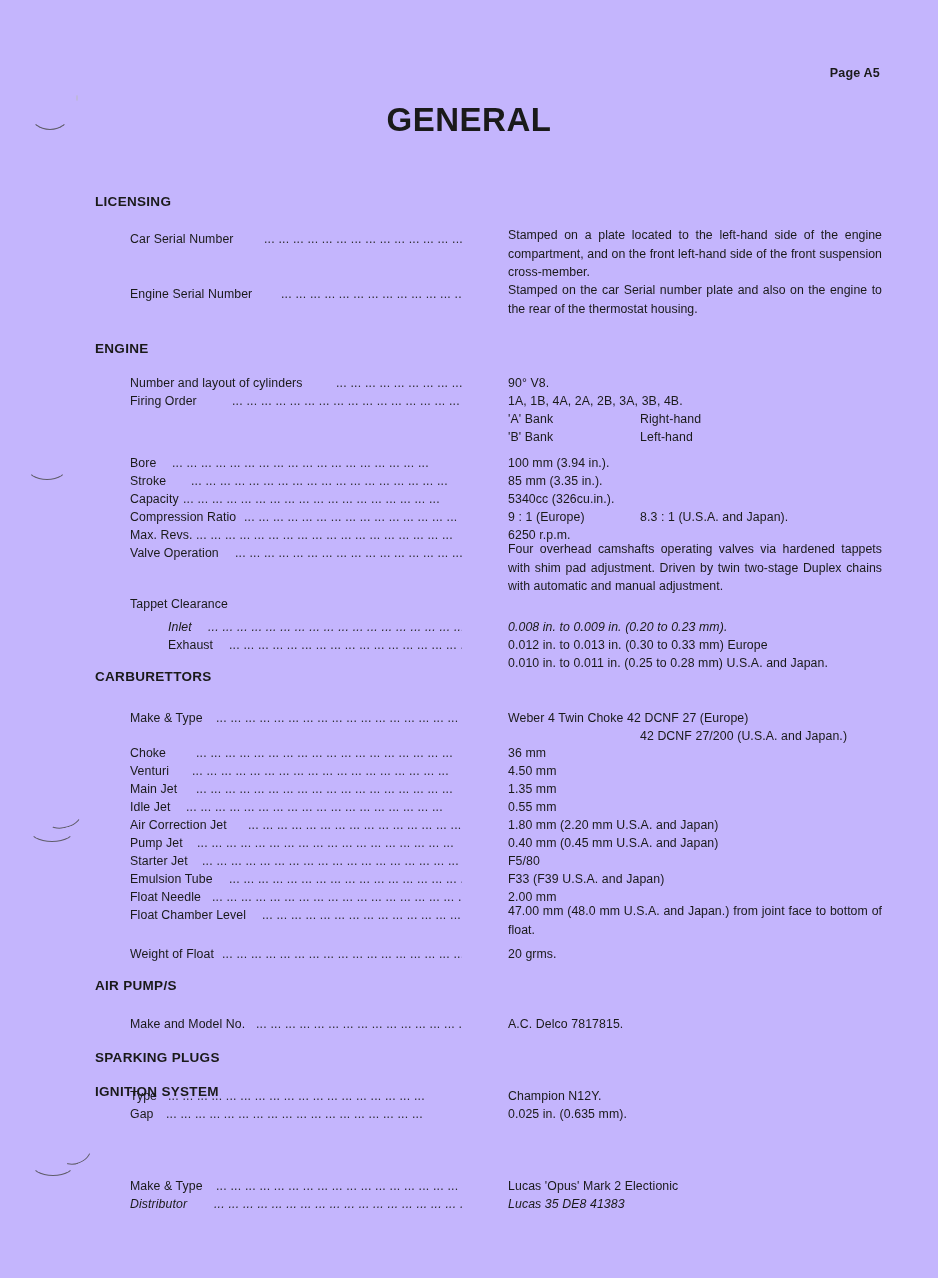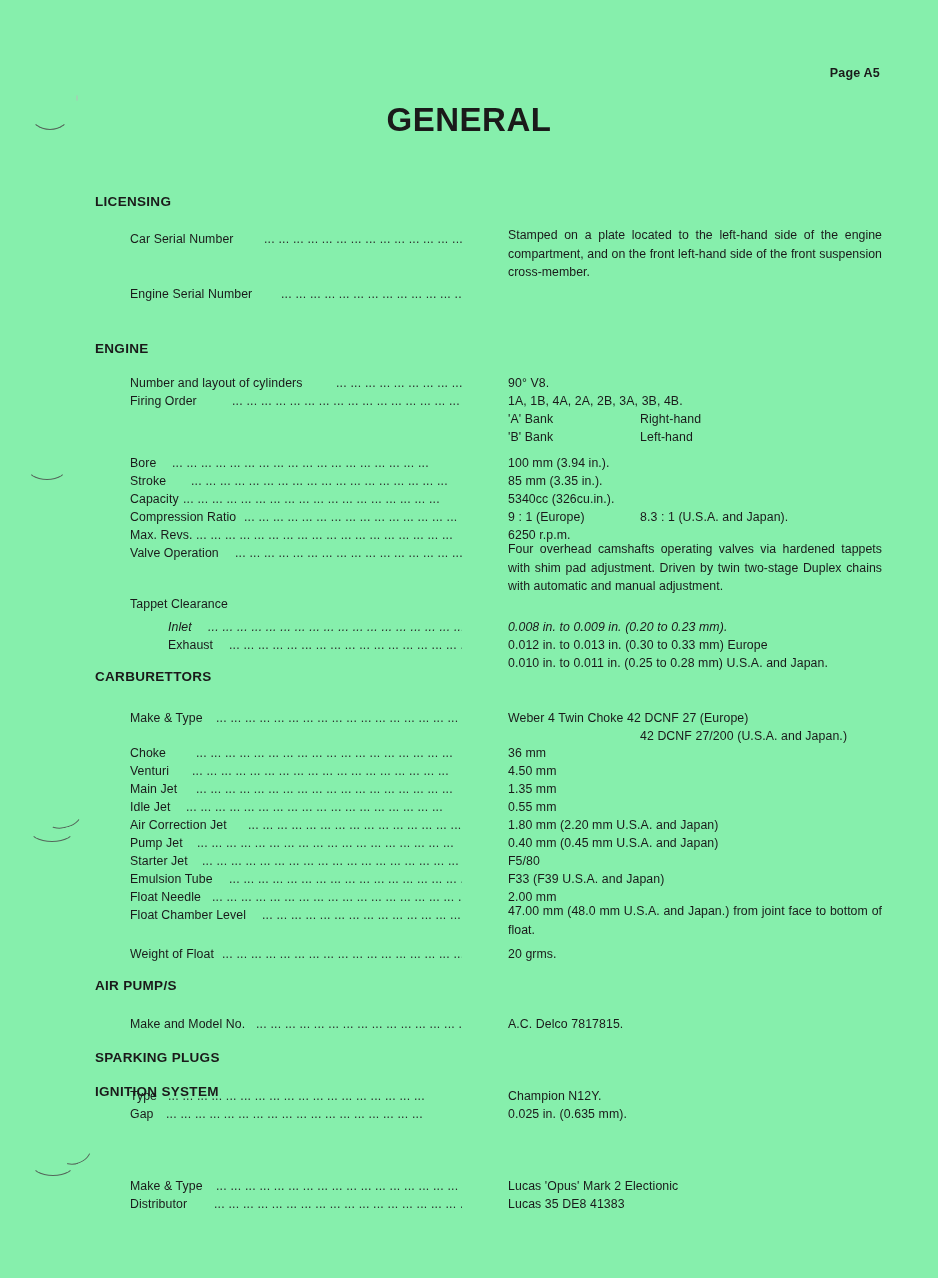--- a/index.html
+++ b/index.html
@@ -9,21 +9,21 @@
     background: #ffffff;
   }
   body {
     font-family: "Liberation Sans", sans-serif;
     color: #1a1a1a;
   }
   #page {
     position: relative;
     width: 938px;
     height: 1278px;
-    background: #86efac;
+    background: #c4b5fd;
     overflow: hidden;
   }
 
   
   .page-num {
     position: absolute;
     right: 58px;
     top: 66px;
     font-size: 12.5px;
     font-weight: bold;
@@ -166,20 +166,21 @@
       <div class="section">
         <div class="section-heading" style="top: 194px;">LICENSING</div>
         <div class="row" style="top: 232px;">
           <span class="label">Car Serial Number</span>
           <span class="leader" style="left: 264px; width: 198px;">...   ...   ...   ...   ...   ...   ...   ...   ...   ...   ...   ...   ...   ...   ...   ...   ...   ...</span>
           <div class="para" style="top: -6px;">Stamped on a plate located to the left-hand side of the engine compartment, and on the front left-hand side of the front suspension cross-member.</div>
         </div>
         <div class="row" style="top: 287px;">
           <span class="label">Engine Serial Number</span>
           <span class="leader" style="left: 281px; width: 181px;">...   ...   ...   ...   ...   ...   ...   ...   ...   ...   ...   ...   ...   ...   ...   ...   ...   ...</span>
+          <div class="para" style="top: -6px;">Stamped on the car Serial number plate and also on the engine to the rear of the thermostat housing.</div>
         </div>
       </div>
       <div class="section">
         <div class="section-heading" style="top: 341px;">ENGINE</div>
         <div class="row" style="top: 376px;">
           <span class="label">Number and layout of cylinders</span>
           <span class="leader" style="left: 336px; width: 126px;">...   ...   ...   ...   ...   ...   ...   ...   ...   ...   ...   ...   ...   ...   ...   ...   ...   ...</span>
           <span class="value">90° V8.</span>
         </div>
         <div class="row" style="top: 394px;">
@@ -330,20 +331,20 @@
           <span class="value">0.025 in. (0.635 mm).</span>
         </div>
       </div>
       <div class="section">
         <div class="section-heading" style="top: 1084px;">IGNITION SYSTEM</div>
         <div class="row" style="top: 1179px;">
           <span class="label">Make &amp; Type</span>
           <span class="leader" style="left: 216px; width: 246px;">...   ...   ...   ...   ...   ...   ...   ...   ...   ...   ...   ...   ...   ...   ...   ...   ...   ...</span>
           <span class="value">Lucas 'Opus' Mark 2 Electionic</span>
         </div>
-        <div class="row" style="top: 1197px;">
+        <div class="row" style="top: 1197px; font-style: italic;">
           <span class="label">Distributor</span>
           <span class="leader" style="left: 214px; width: 248px;">...   ...   ...   ...   ...   ...   ...   ...   ...   ...   ...   ...   ...   ...   ...   ...   ...   ...</span>
           <span class="value">Lucas 35 DE8  41383</span>
         </div>
       </div>
     </div>
 </div>
 
 </body></html>

